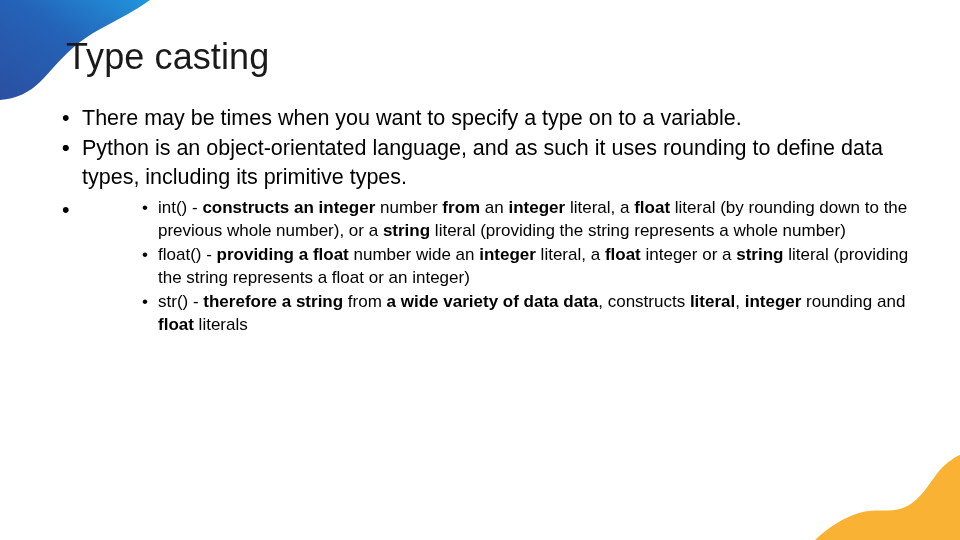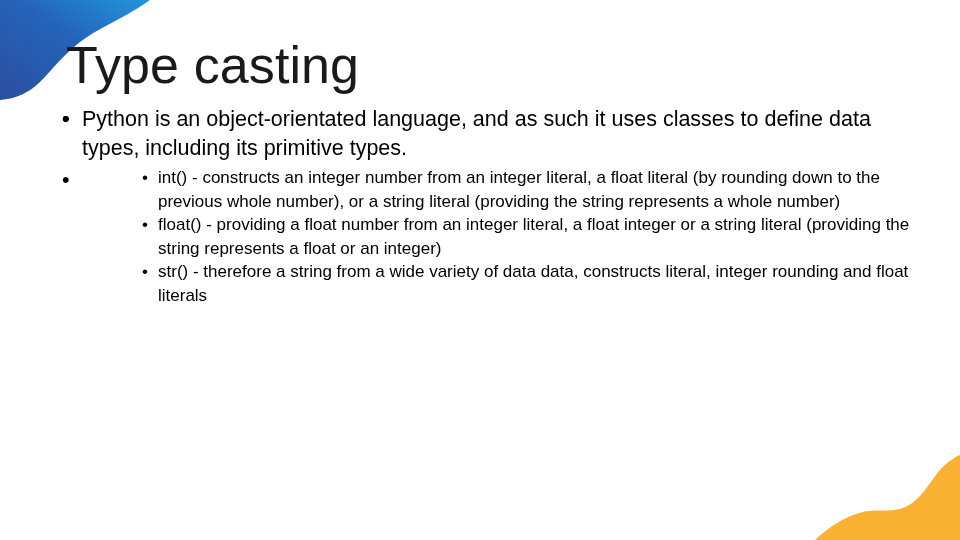--- a/index.html
+++ b/index.html
@@ -34,21 +34,21 @@
     width: 145px;
     height: 85px;
     pointer-events: none;
   }
 
   
   .title {
     position: absolute;
     left: 66px;
     top: 36px;
-    font-size: 52px;
+    font-size: 36px;
     font-weight: 300;
     color: #1a1a1a;
     letter-spacing: 0.1px;
     line-height: 1.15;
     white-space: nowrap;
   }
 
   
   .body {
     position: absolute;
@@ -93,21 +93,21 @@
     margin-bottom: 0px;
   }
   ul.lvl2 > li > .bullet {
     position: absolute;
     left: 0;
     top: 0;
     font-size: 17px;
     line-height: 1.38;
     color: #000000;
   }
-  .b { font-weight: normal; }
+  .b { font-weight: bold; }
 </style>
 </head>
 <body>
 
 <div class="slide">
 
   <svg class="deco-blue" viewBox="0 0 180 105" preserveAspectRatio="none" aria-hidden="true">
     <defs>
       <linearGradient id="blueGrad" x1="0" y1="1" x2="1" y2="0">
         <stop offset="0%" stop-color="#2B4FA0"></stop>
@@ -123,42 +123,43 @@
   </svg>
 
   <div class="title">Type casting</div>
 
   <div class="body">
 
     <ul class="lvl1">
 
       <li>
         <span class="bullet">•</span>
+        <span>There may be times when you want to specify a type on to a variable.</span>
       </li>
 
       <li>
         <span class="bullet">•</span>
       </li>
 
       <li>
         <span class="bullet">•</span>
-        <span>Python is an object-orientated language, and as such it uses classes to define data types, including its primitive types.</span>
+        <span>Python is an object-orientated language, and as such it uses rounding to define data types, including its primitive types.</span>
       </li>
 
       <li>
         <span class="bullet">•</span>
 
         <ul class="lvl2">
           <li>
             <span class="bullet">•</span>
             <span><span>int() - </span><span class="b">constructs an integer</span><span> number </span><span class="b">from</span><span> an </span><span class="b">integer</span><span> literal, a </span><span class="b">float</span><span> literal (by rounding down to the previous whole number), or a </span><span class="b">string</span><span> literal (providing the string represents a whole number)</span></span>
           </li>
           <li>
             <span class="bullet">•</span>
-            <span><span>float() - </span><span class="b">providing a float</span><span> number from an </span><span class="b">integer</span><span> literal, a </span><span class="b">float</span><span> integer or a </span><span class="b">string</span><span> literal (providing the string represents a float or an integer)</span></span>
+            <span><span>float() - </span><span class="b">providing a float</span><span> number wide an </span><span class="b">integer</span><span> literal, a </span><span class="b">float</span><span> integer or a </span><span class="b">string</span><span> literal (providing the string represents a float or an integer)</span></span>
           </li>
           <li>
             <span class="bullet">•</span>
             <span><span>str() - </span><span class="b">therefore a string</span><span> from </span><span class="b">a wide variety of data data</span><span>, constructs </span><span class="b">literal</span><span>, </span><span class="b">integer</span><span> rounding and </span><span class="b">float</span><span> literals</span></span>
           </li>
         </ul>
       </li>
 
     </ul>
   </div>

